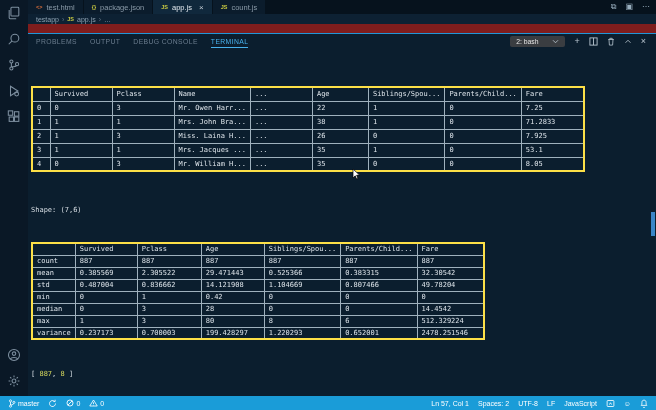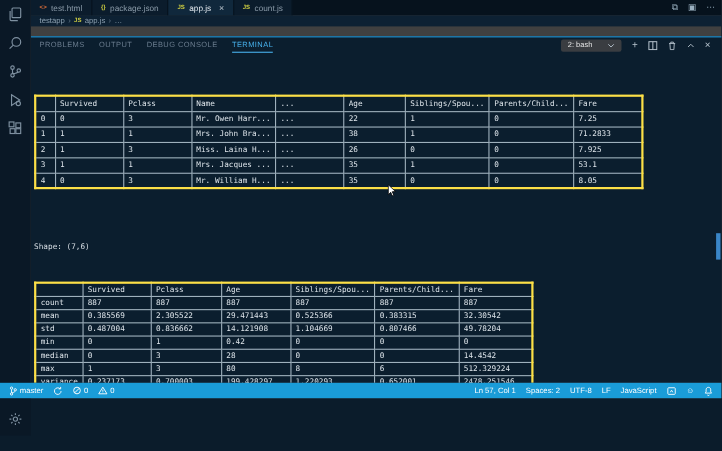--- a/index.html
+++ b/index.html
@@ -1,18 +1,18 @@
 <!DOCTYPE html>
 <html><head>
 <meta charset="utf-8">
 <style>
   * { margin:0; padding:0; box-sizing:border-box; }
   html,body { width:656px; height:410px; overflow:hidden; }
   body { font-family:"Liberation Sans", sans-serif; background:#0b1c2b; }
-  #window { position:relative; width:656px; height:362px; background:#404040; }
+  #window { position:relative; width:656px; height:410px; background:#7f1d1d; }
 
   
   #activity-bar { position:absolute; left:0; top:0; width:28px; height:396px; background:#0a1826; z-index:5; }
   .act-icon { width:28px; height:26px; display:flex; align-items:center; justify-content:center; cursor:pointer; }
   .act-icon svg { stroke:#7e90a0; fill:none; stroke-width:1.2; }
   .act-bottom { position:absolute; bottom:2px; left:0; }
 
   
   #tab-bar { position:absolute; left:28px; top:0; right:0; height:14px; background:#06121d; display:flex; }
   .tab { display:flex; align-items:center; gap:4px; padding:0 8px; height:14px; background:#0b1c2c; color:#8a9aa8; font-size:7.5px; border-right:1px solid #06121d; cursor:pointer; white-space:nowrap; }
@@ -39,21 +39,21 @@
   .pa-ic { color:#b9c6d0; font-size:9px; line-height:11px; cursor:pointer; }
   .pa-ic svg { stroke:#b9c6d0; fill:none; stroke-width:1; display:block; }
 
   
   #terminal { position:absolute; left:0; right:0; top:15px; bottom:0; overflow:hidden; padding:8px 0 0 3px; font:7px "DejaVu Sans Mono",monospace; color:#d8dfe5; white-space:pre; }
   .tline { line-height:8px; }
   .tbl { border-collapse:collapse; table-layout:fixed; border:2px solid #fde047; }
   .tbl th,.tbl td { border:1px solid #9fb1bd; padding:0 4px; text-align:left; font-weight:normal; font:7px "DejaVu Sans Mono",monospace; color:#dde4ea; overflow:hidden; white-space:nowrap; }
   #t1 { margin:5px 0 0 0; } #t1 th,#t1 td { height:14px; }
   #t2 { margin:4px 0 0 0; } #t2 th,#t2 td { height:12px; }
-  #shape2-label { margin-top:24px; }
+  #shape2-label { margin-top:10px; }
   #result-line { margin-top:6px; line-height:8px; }
   .yellow { color:#d8da5e; }
   #scroll-thumb { position:absolute; right:1px; top:178px; width:4px; height:24px; background:#3a86c8; }
 
   
   #status-bar { position:absolute; left:0; right:0; bottom:0; height:14px; background:#1a9cd8; color:#fff; display:flex; align-items:center; font-size:7px; padding:0 8px; z-index:6; }
   .sb-item { display:flex; align-items:center; gap:2px; margin-right:9px; cursor:pointer; white-space:nowrap; }
   .sb-right { margin-left:auto; display:flex; align-items:center; }
   .sb-right .sb-item { margin-right:0; margin-left:9px; }
   .sb-ic svg { stroke:#fff; fill:none; stroke-width:1.1; display:block; }

